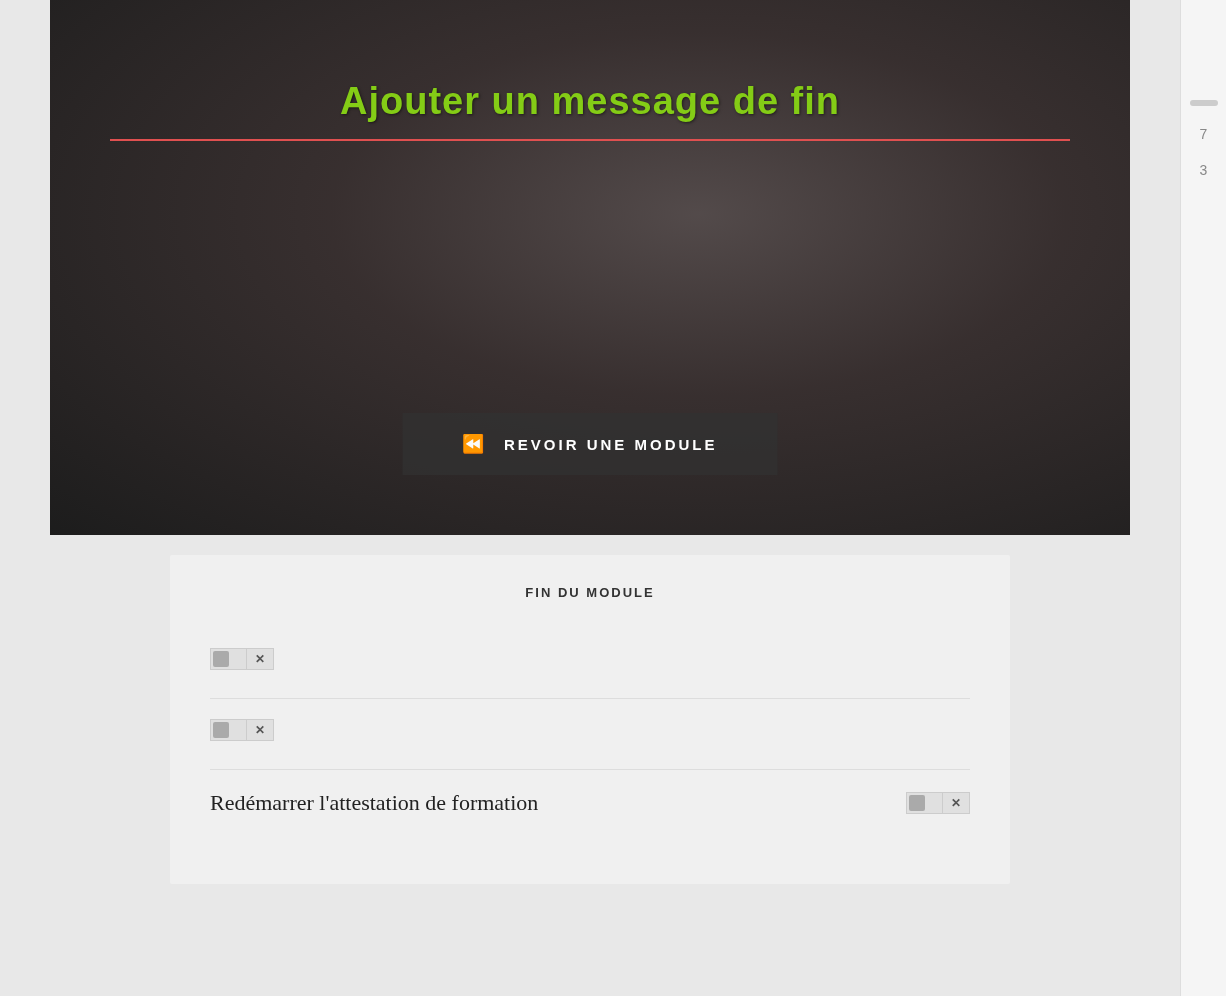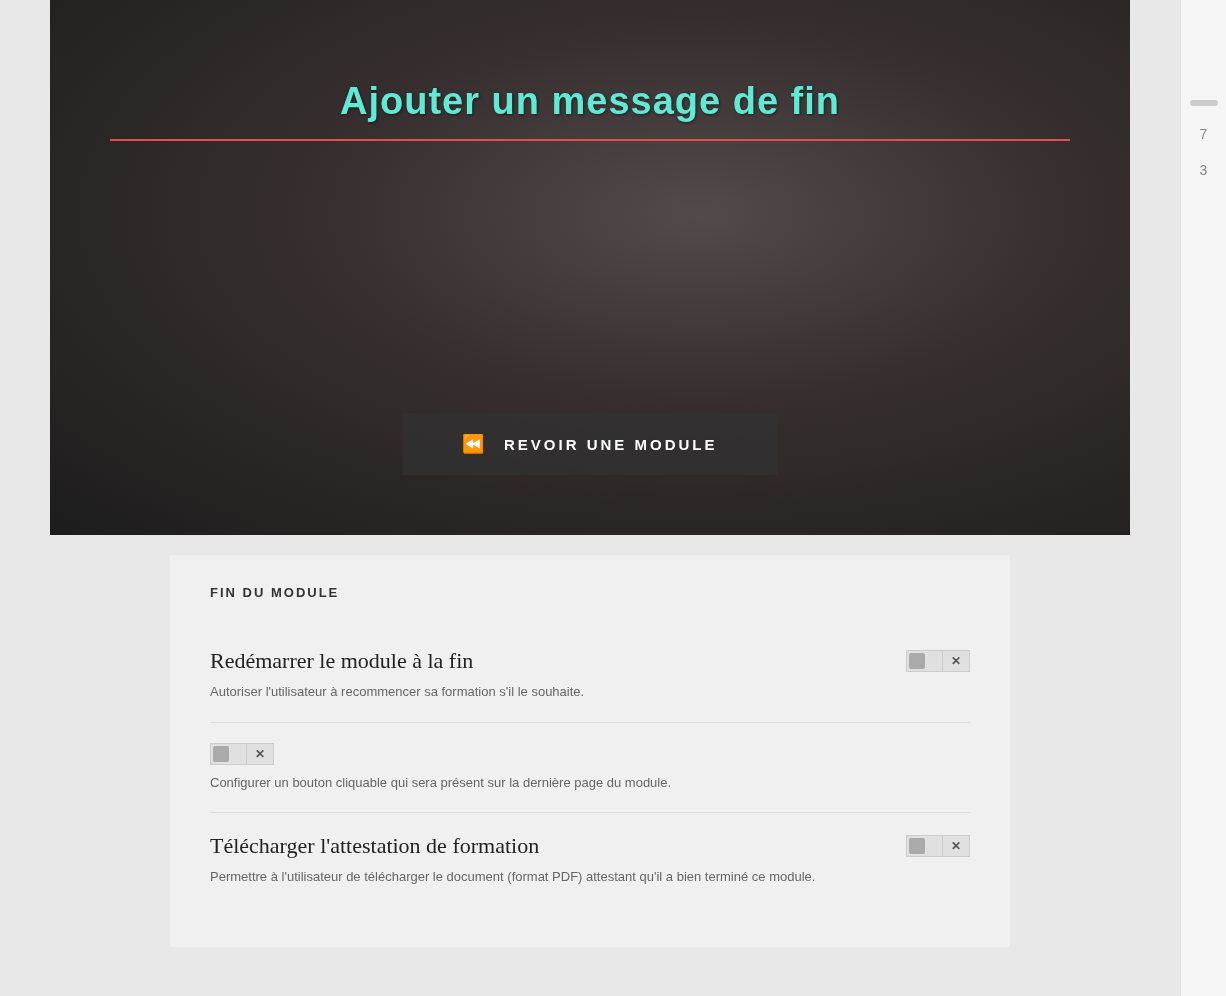--- a/index.html
+++ b/index.html
@@ -40,21 +40,21 @@
     .title-area {
       position: absolute;
       top: 80px;
       left: 0;
       right: 0;
       text-align: center;
       z-index: 2;
     }
 
     .title-area h1 {
-      color: #5eead4;
+      color: #84cc16;
       font-size: 38px;
       font-weight: 700;
       letter-spacing: 1px;
       text-shadow: 1px 1px 3px rgba(0,0,0,0.5);
       margin-bottom: 16px;
     }
 
     .title-divider {
       width: 960px;
       height: 2px;
@@ -93,21 +93,21 @@
 
     .settings-panel {
       width: 840px;
       background: #f0f0f0;
       margin-top: 20px;
       padding: 30px 40px 40px;
       border-radius: 2px;
     }
 
     .panel-title {
-      text-align: left;
+      text-align: center;
       font-size: 13px;
       font-weight: 800;
       letter-spacing: 2px;
       color: #333333;
       margin-bottom: 28px;
     }
 
     .setting-row {
       padding: 20px 0;
       border-bottom: 1px solid #ddd;
@@ -222,48 +222,44 @@
         <span>REVOIR UNE MODULE</span>
       </button>
     </div>
   </div>
 
   <div class="settings-panel">
     <div class="panel-title">FIN DU MODULE</div>
 
     <div class="setting-row">
       <div class="setting-header">
-        <span class="setting-title">Redémarrer le module à la fin</span>
         <div class="toggle-control">
           <div class="toggle-off"></div>
           <button class="toggle-x-btn">✕</button>
         </div>
       </div>
-      <p class="setting-desc">Autoriser l'utilisateur à recommencer sa formation s'il le souhaite.</p>
     </div>
 
     <div class="setting-row">
       <div class="setting-header">
         <div class="toggle-control">
           <div class="toggle-off"></div>
           <button class="toggle-x-btn">✕</button>
         </div>
       </div>
-      <p class="setting-desc">Configurer un bouton cliquable qui sera présent sur la dernière page du module.</p>
     </div>
 
     <div class="setting-row">
       <div class="setting-header">
-        <span class="setting-title">Télécharger l'attestation de formation</span>
+        <span class="setting-title">Redémarrer l'attestation de formation</span>
         <div class="toggle-control">
           <div class="toggle-off"></div>
           <button class="toggle-x-btn">✕</button>
         </div>
       </div>
-      <p class="setting-desc">Permettre à l'utilisateur de télécharger le document (format PDF) attestant qu'il a bien terminé ce module.</p>
     </div>
 
   </div>
 
 </div>
 
 <div class="sidebar-right">
   <div class="sidebar-bar"></div>
   <span class="sidebar-num">7</span>
   <span class="sidebar-num">3</span>

